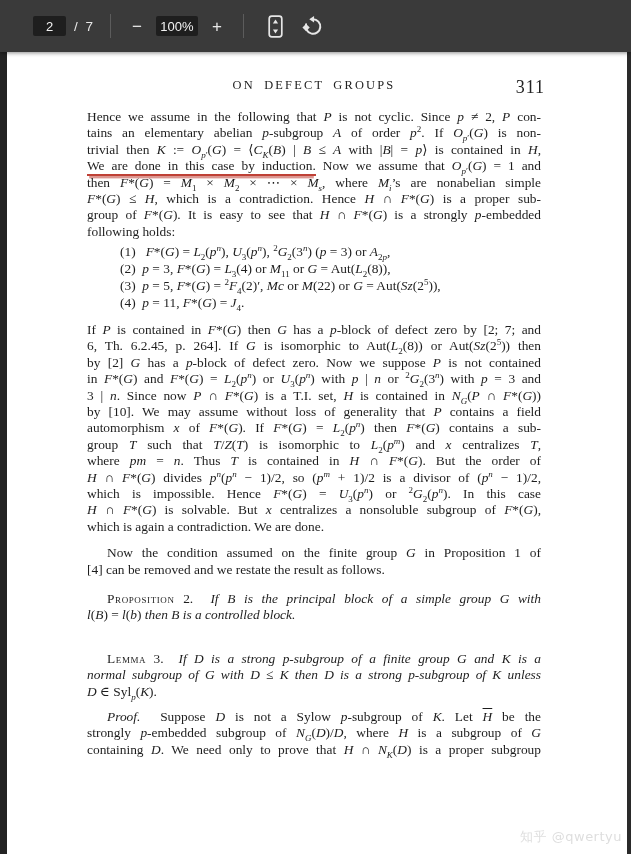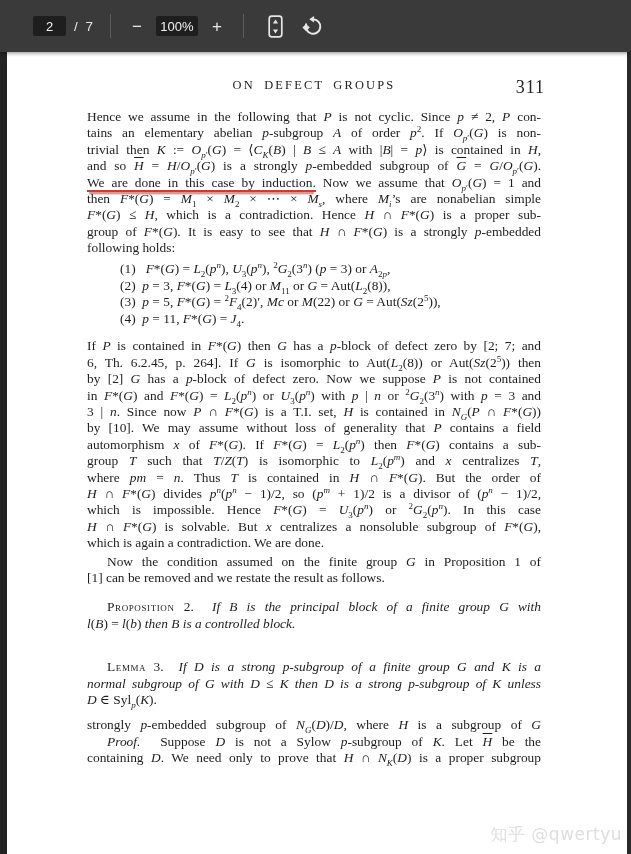--- a/index.html
+++ b/index.html
@@ -39,26 +39,26 @@
   .tline.ind { text-indent:20px; }
   sub, sup { font-size:9px; line-height:0; }
   sup { vertical-align:super; } sub { vertical-align:sub; }
   .ov { text-decoration:overline; }
   .sc { font-variant:small-caps; letter-spacing:.6px; }
   .redline { border-bottom:2.6px solid #bf4136;
              box-shadow:0 4.6px 0 -2.2px rgba(191,65,54,.55); padding-bottom:.5px; }
 
   [data-name="list-1"] { padding-left:33px; margin:4px 0 10px; }
   [data-name="list-1"] .tline { text-align:left; text-align-last:left; line-height:16.9px; }
-  [data-name="paragraph-3"] { margin-top:2px; }
+  [data-name="paragraph-3"] { margin-top:10px; }
   [data-name="proposition-2"] { margin-top:13px; }
   [data-name="lemma-3"] { margin-top:27px; }
   [data-name="proof"] { margin-top:9px; }
 
-  .watermark { position:absolute; right:9px; bottom:8px; font-size:17px;
+  .watermark { position:absolute; right:9px; bottom:8px; font-size:13px;
                color:#dedede; letter-spacing:.5px;
                font-family:"DejaVu Sans","Liberation Sans",sans-serif;
                text-shadow:1px 1px 0 #ffffff; }
 </style>
 </head>
 <body>
 
 <div class="toolbar" data-name="pdf-toolbar">
   <div class="tb-box" data-name="page-number-input">2</div>
   <span class="tb-text" data-name="page-count-label"><span data-name="page-divider">/</span> <span data-name="page-total">7</span></span>
@@ -96,21 +96,20 @@
 <div class="pdf-page" data-name="pdf-page">
   <div class="page-header" data-name="page-header">
     <span class="run-title" data-name="running-title">ON DEFECT GROUPS</span>
     <span class="pg-num" data-name="printed-page-number">311</span>
   </div>
   <div class="doc" id="doc-blocks" data-name="page-content">
       <div data-name="paragraph-1">
         <div class="tline" data-name="text-line">Hence we assume in the following that <i>P</i> is not cyclic. Since <i>p</i> ≠ 2, <i>P</i> con-</div>
         <div class="tline" data-name="text-line">tains an elementary abelian <i>p</i>-subgroup <i>A</i> of order <i>p</i><sup>2</sup>. If <i>O</i><sub><i>p</i>′</sub>(<i>G</i>) is non-</div>
         <div class="tline" data-name="text-line">trivial then <i>K</i> := <i>O</i><sub><i>p</i>′</sub>(<i>G</i>) = ⟨<i>C</i><sub><i>K</i></sub>(<i>B</i>) | <i>B</i> ≤ <i>A</i> with |<i>B</i>| = <i>p</i>⟩ is contained in <i>H</i>,</div>
-        <div class="tline" data-name="text-line">and so <span class="ov"><i>H</i></span> = <i>H</i>/<i>O</i><sub><i>p</i>′</sub>(<i>G</i>) is a strongly <i>p</i>-embedded subgroup of <span class="ov"><i>G</i></span> = <i>G</i>/<i>O</i><sub><i>p</i>′</sub>(<i>G</i>).</div>
         <div class="tline" data-name="text-line"><span class="redline">We are done in this case by induction.</span> Now we assume that <i>O</i><sub><i>p</i>′</sub>(<i>G</i>) = 1 and</div>
         <div class="tline" data-name="text-line">then <i>F</i>*(<i>G</i>) = <i>M</i><sub>1</sub> × <i>M</i><sub>2</sub> × ⋯ × <i>M</i><sub><i>s</i></sub>, where <i>M</i><sub><i>i</i></sub>’s are nonabelian simple</div>
         <div class="tline" data-name="text-line"><i>F</i>*(<i>G</i>) ≤ <i>H</i>, which is a contradiction. Hence <i>H</i> ∩ <i>F</i>*(<i>G</i>) is a proper sub-</div>
         <div class="tline" data-name="text-line">group of <i>F</i>*(<i>G</i>). It is easy to see that <i>H</i> ∩ <i>F</i>*(<i>G</i>) is a strongly <i>p</i>-embedded</div>
         <div class="tline tl" data-name="text-line">following holds:</div>
       </div>
       <div data-name="list-1">
         <div class="tline tl" data-name="text-line">(1)&nbsp;&nbsp;&nbsp;<i>F</i>*(<i>G</i>) = <i>L</i><sub>2</sub>(<i>p</i><sup><i>n</i></sup>), <i>U</i><sub>3</sub>(<i>p</i><sup><i>n</i></sup>), <sup>2</sup><i>G</i><sub>2</sub>(3<sup><i>n</i></sup>) (<i>p</i> = 3) or <i>A</i><sub>2<i>p</i></sub>,</div>
         <div class="tline tl" data-name="text-line">(2)&nbsp;&nbsp;<i>p</i> = 3, <i>F</i>*(<i>G</i>) = <i>L</i><sub>3</sub>(4) or <i>M</i><sub>11</sub> or <i>G</i> = Aut(<i>L</i><sub>2</sub>(8)),</div>
         <div class="tline tl" data-name="text-line">(3)&nbsp;&nbsp;<i>p</i> = 5, <i>F</i>*(<i>G</i>) = <sup>2</sup><i>F</i><sub>4</sub>(2)′, <i>Mc</i> or <i>M</i>(22) or <i>G</i> = Aut(<i>Sz</i>(2<sup>5</sup>)),</div>
@@ -126,32 +125,32 @@
         <div class="tline" data-name="text-line">automorphism <i>x</i> of <i>F</i>*(<i>G</i>). If <i>F</i>*(<i>G</i>) = <i>L</i><sub>2</sub>(<i>p</i><sup><i>n</i></sup>) then <i>F</i>*(<i>G</i>) contains a sub-</div>
         <div class="tline" data-name="text-line">group <i>T</i> such that <i>T</i>/<i>Z</i>(<i>T</i>) is isomorphic to <i>L</i><sub>2</sub>(<i>p</i><sup><i>m</i></sup>) and <i>x</i> centralizes <i>T</i>,</div>
         <div class="tline" data-name="text-line">where <i>pm</i> = <i>n</i>. Thus <i>T</i> is contained in <i>H</i> ∩ <i>F</i>*(<i>G</i>). But the order of</div>
         <div class="tline" data-name="text-line"><i>H</i> ∩ <i>F</i>*(<i>G</i>) divides <i>p</i><sup><i>n</i></sup>(<i>p</i><sup><i>n</i></sup> − 1)/2, so (<i>p</i><sup><i>m</i></sup> + 1)/2 is a divisor of (<i>p</i><sup><i>n</i></sup> − 1)/2,</div>
         <div class="tline" data-name="text-line">which is impossible. Hence <i>F</i>*(<i>G</i>) = <i>U</i><sub>3</sub>(<i>p</i><sup><i>n</i></sup>) or <sup>2</sup><i>G</i><sub>2</sub>(<i>p</i><sup><i>n</i></sup>). In this case</div>
         <div class="tline" data-name="text-line"><i>H</i> ∩ <i>F</i>*(<i>G</i>) is solvable. But <i>x</i> centralizes a nonsoluble subgroup of <i>F</i>*(<i>G</i>),</div>
         <div class="tline tl" data-name="text-line">which is again a contradiction. We are done.</div>
       </div>
       <div data-name="paragraph-3">
         <div class="tline ind" data-name="text-line">Now the condition assumed on the finite group <i>G</i> in Proposition 1 of</div>
-        <div class="tline tl" data-name="text-line">[1] can be removed and we restate the result as follows.</div>
+        <div class="tline tl" data-name="text-line">[4] can be removed and we restate the result as follows.</div>
       </div>
       <div data-name="proposition-2">
-        <div class="tline ind" data-name="text-line"><span class="sc">Proposition</span> 2.&nbsp;&nbsp;<i>If B is the principal block of a finite group G with</i></div>
+        <div class="tline ind" data-name="text-line"><span class="sc">Proposition</span> 2.&nbsp;&nbsp;<i>If B is the principal block of a simple group G with</i></div>
         <div class="tline tl" data-name="text-line"><i>l</i>(<i>B</i>) = <i>l</i>(<i>b</i>) <i>then B is a controlled block.</i></div>
       </div>
       <div data-name="lemma-3">
         <div class="tline ind" data-name="text-line"><span class="sc">Lemma</span> 3.&nbsp;&nbsp;<i>If D is a strong p-subgroup of a finite group G and K is a</i></div>
         <div class="tline" data-name="text-line"><i>normal subgroup of G with D</i> ≤ <i>K then D is a strong p-subgroup of K unless</i></div>
         <div class="tline tl" data-name="text-line"><i>D</i> ∈ Syl<sub><i>p</i></sub>(<i>K</i>).</div>
       </div>
       <div data-name="proof">
+        <div class="tline ind" data-name="text-line"><i>Proof.</i>&nbsp; Suppose <i>D</i> is not a Sylow <i>p</i>-subgroup of <i>K</i>. Let <span class="ov"><i>H</i></span> be the</div>
         <div class="tline" data-name="text-line">strongly <i>p</i>-embedded subgroup of <i>N</i><sub><i>G</i></sub>(<i>D</i>)/<i>D</i>, where <i>H</i> is a subgroup of <i>G</i></div>
-        <div class="tline ind" data-name="text-line"><i>Proof.</i>&nbsp; Suppose <i>D</i> is not a Sylow <i>p</i>-subgroup of <i>K</i>. Let <span class="ov"><i>H</i></span> be the</div>
         <div class="tline" data-name="text-line">containing <i>D</i>. We need only to prove that <i>H</i> ∩ <i>N</i><sub><i>K</i></sub>(<i>D</i>) is a proper subgroup</div>
       </div>
     </div>
 </div>
 
 <div class="watermark" data-name="watermark">知乎 @qwertyu</div>
 
 </body></html>

